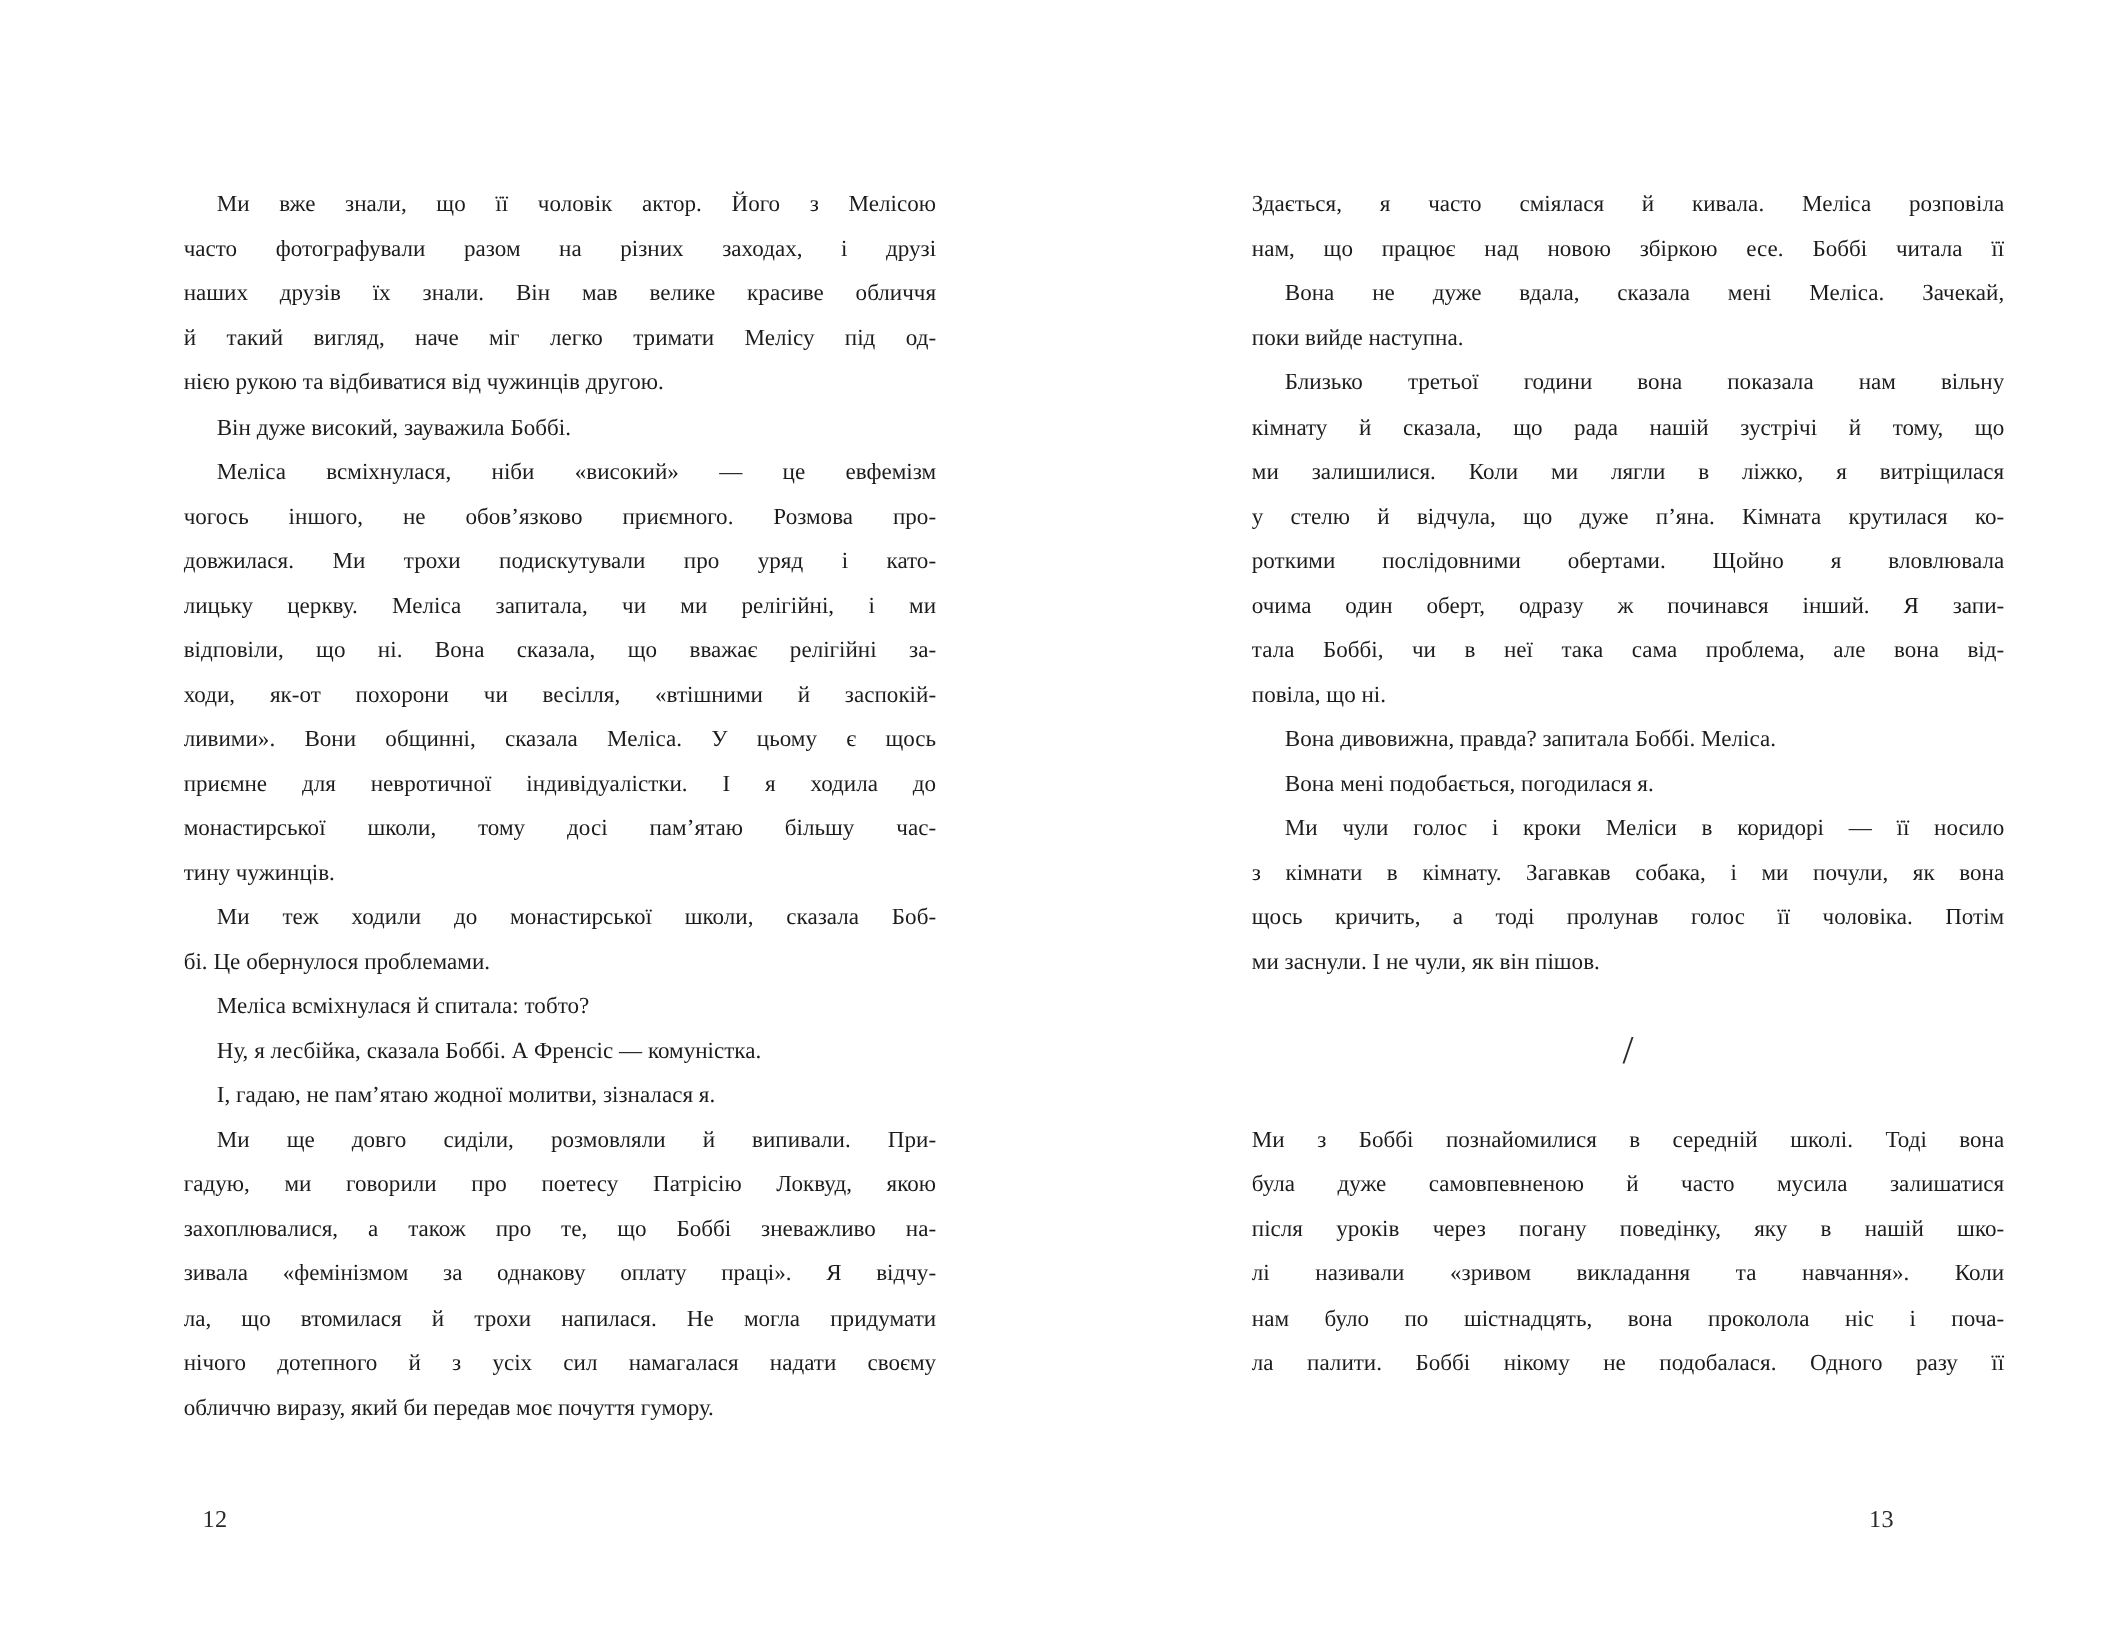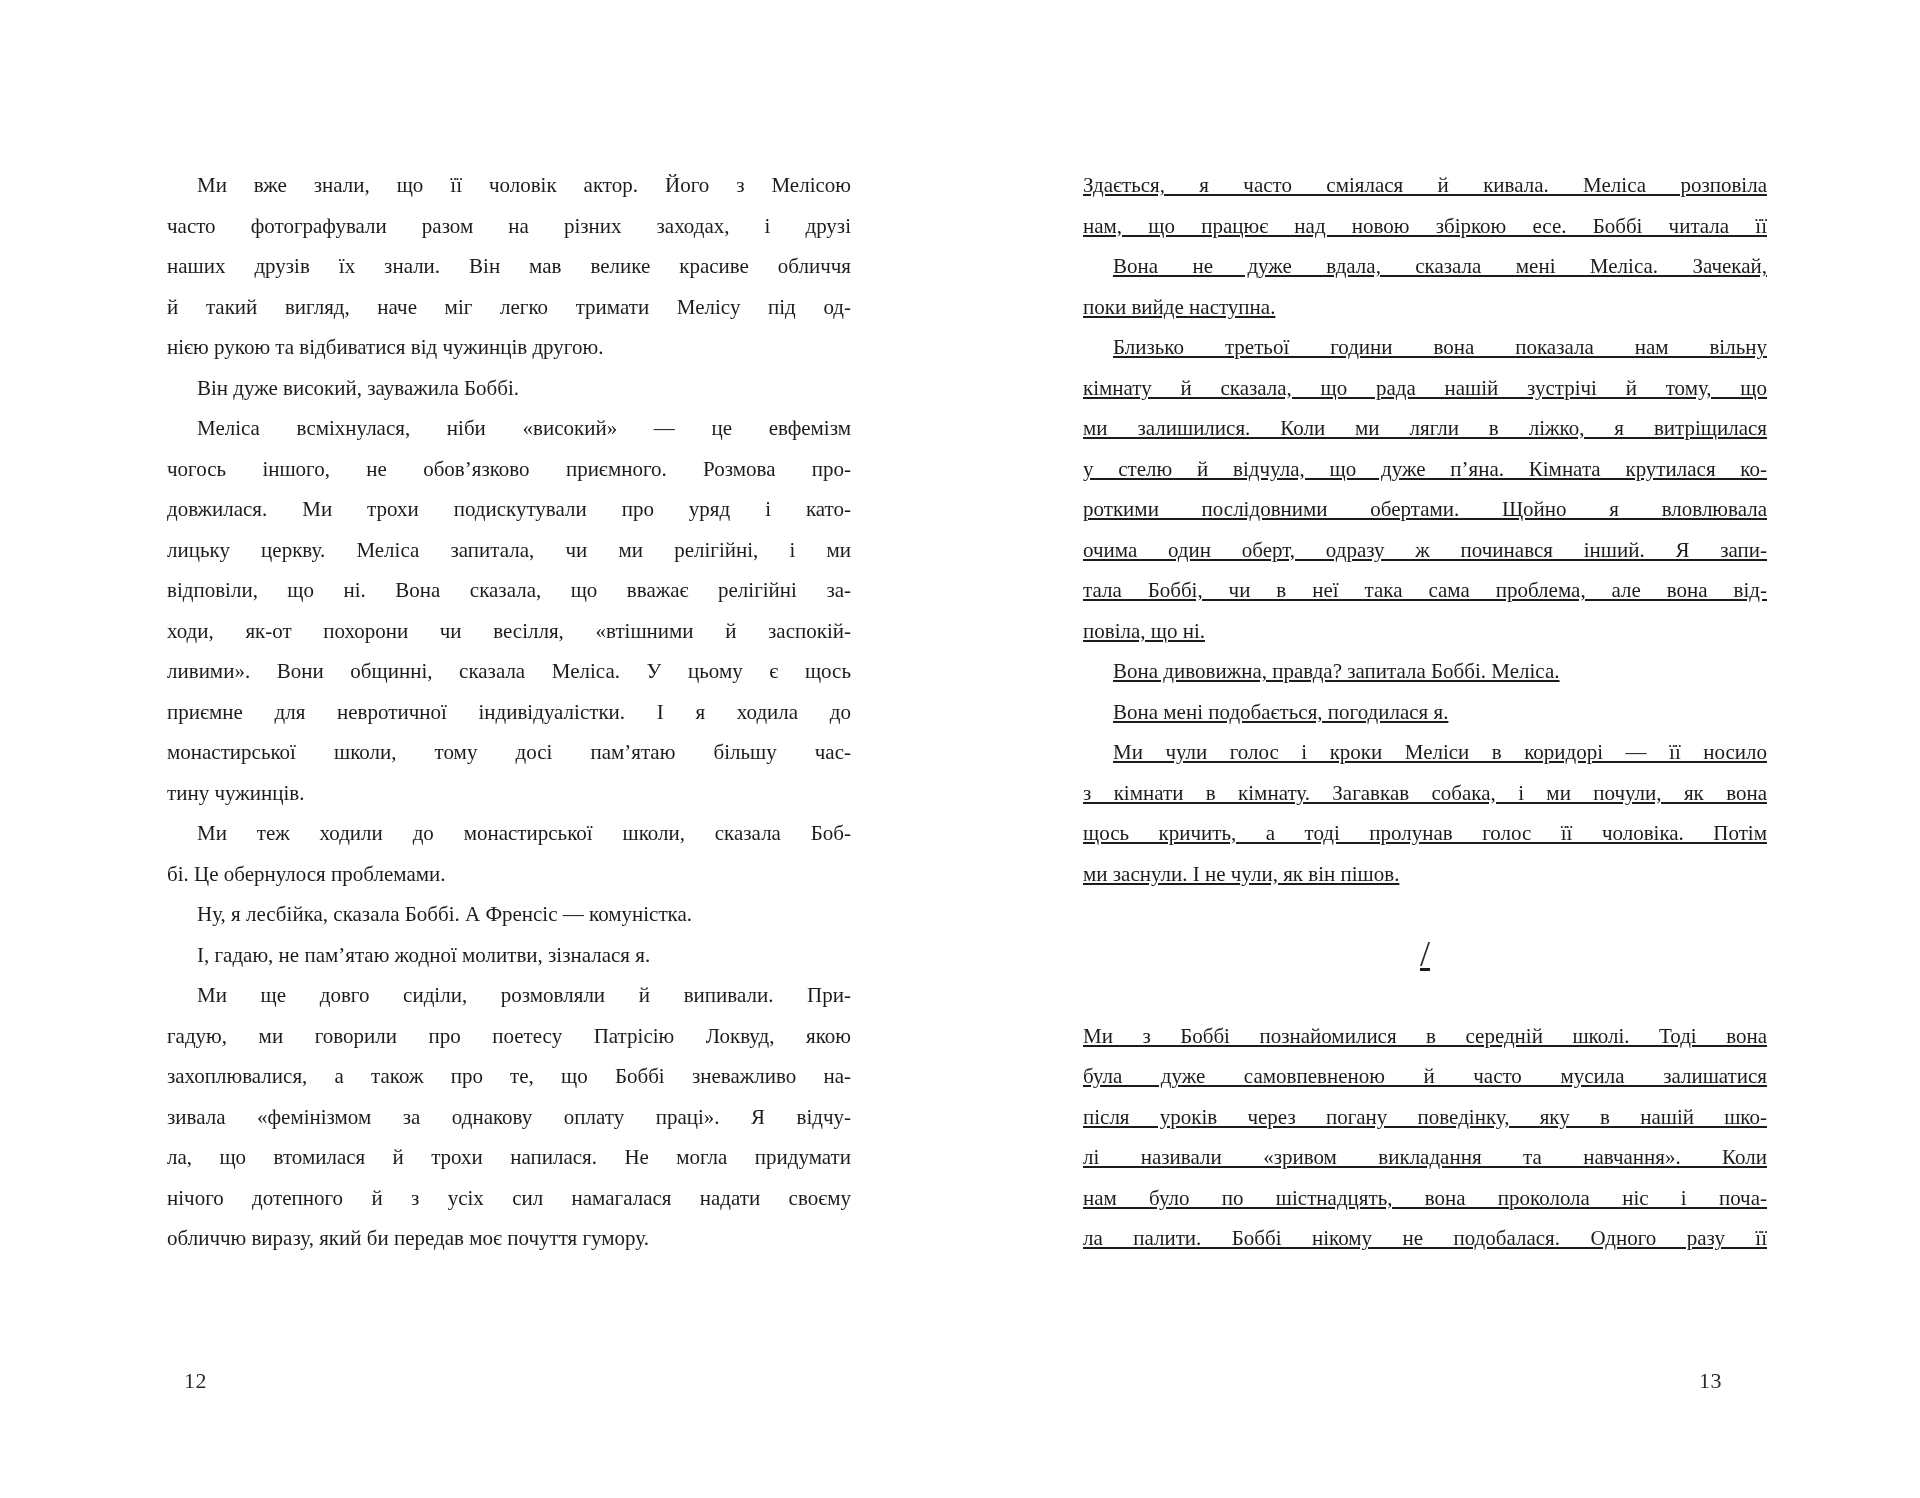--- a/index.html
+++ b/index.html
@@ -11,21 +11,21 @@
     color: #1c1c1c;
     position: relative;
     overflow: hidden;
   }
   .page-column {
     position: absolute;
     top: 165px;
     width: 684px;
   }
   #left-col  { left: 167px; }
-  #right-col { left: 1083px; text-decoration: underline; }
+  #right-col { left: 1138px; }
   .line {
     height: 40.5px;
     line-height: 40.5px;
     font-size: 21px;
     white-space: nowrap;
     overflow: hidden;
     text-align: left;
   }
   .line.just {
     white-space: normal;
@@ -66,20 +66,21 @@
     <div class="line just">довжилася. Ми трохи подискутували про уряд і като-</div>
     <div class="line just">лицьку церкву. Меліса запитала, чи ми релігійні, і ми</div>
     <div class="line just">відповіли, що ні. Вона сказала, що вважає релігійні за-</div>
     <div class="line just">ходи, як-от похорони чи весілля, «втішними й заспокій-</div>
     <div class="line just">ливими». Вони общинні, сказала Меліса. У цьому є щось</div>
     <div class="line just">приємне для невротичної індивідуалістки. І я ходила до</div>
     <div class="line just">монастирської школи, тому досі пам’ятаю більшу час-</div>
     <div class="line">тину чужинців.</div>
     <div class="line just indent">Ми теж ходили до монастирської школи, сказала Боб-</div>
     <div class="line">бі. Це обернулося проблемами.</div>
+    <div class="line indent">Меліса всміхнулася й спитала: тобто?</div>
     <div class="line indent">Ну, я лесбійка, сказала Боббі. А Френсіс — комуністка.</div>
     <div class="line indent">І, гадаю, не пам’ятаю жодної молитви, зізналася я.</div>
     <div class="line just indent">Ми ще довго сиділи, розмовляли й випивали. При-</div>
     <div class="line just">гадую, ми говорили про поетесу Патрісію Локвуд, якою</div>
     <div class="line just">захоплювалися, а також про те, що Боббі зневажливо на-</div>
     <div class="line just">зивала «фемінізмом за однакову оплату праці». Я відчу-</div>
     <div class="line just">ла, що втомилася й трохи напилася. Не могла придумати</div>
     <div class="line just">нічого дотепного й з усіх сил намагалася надати своєму</div>
     <div class="line">обличчю виразу, який би передав моє почуття гумору.</div>
   </div>

